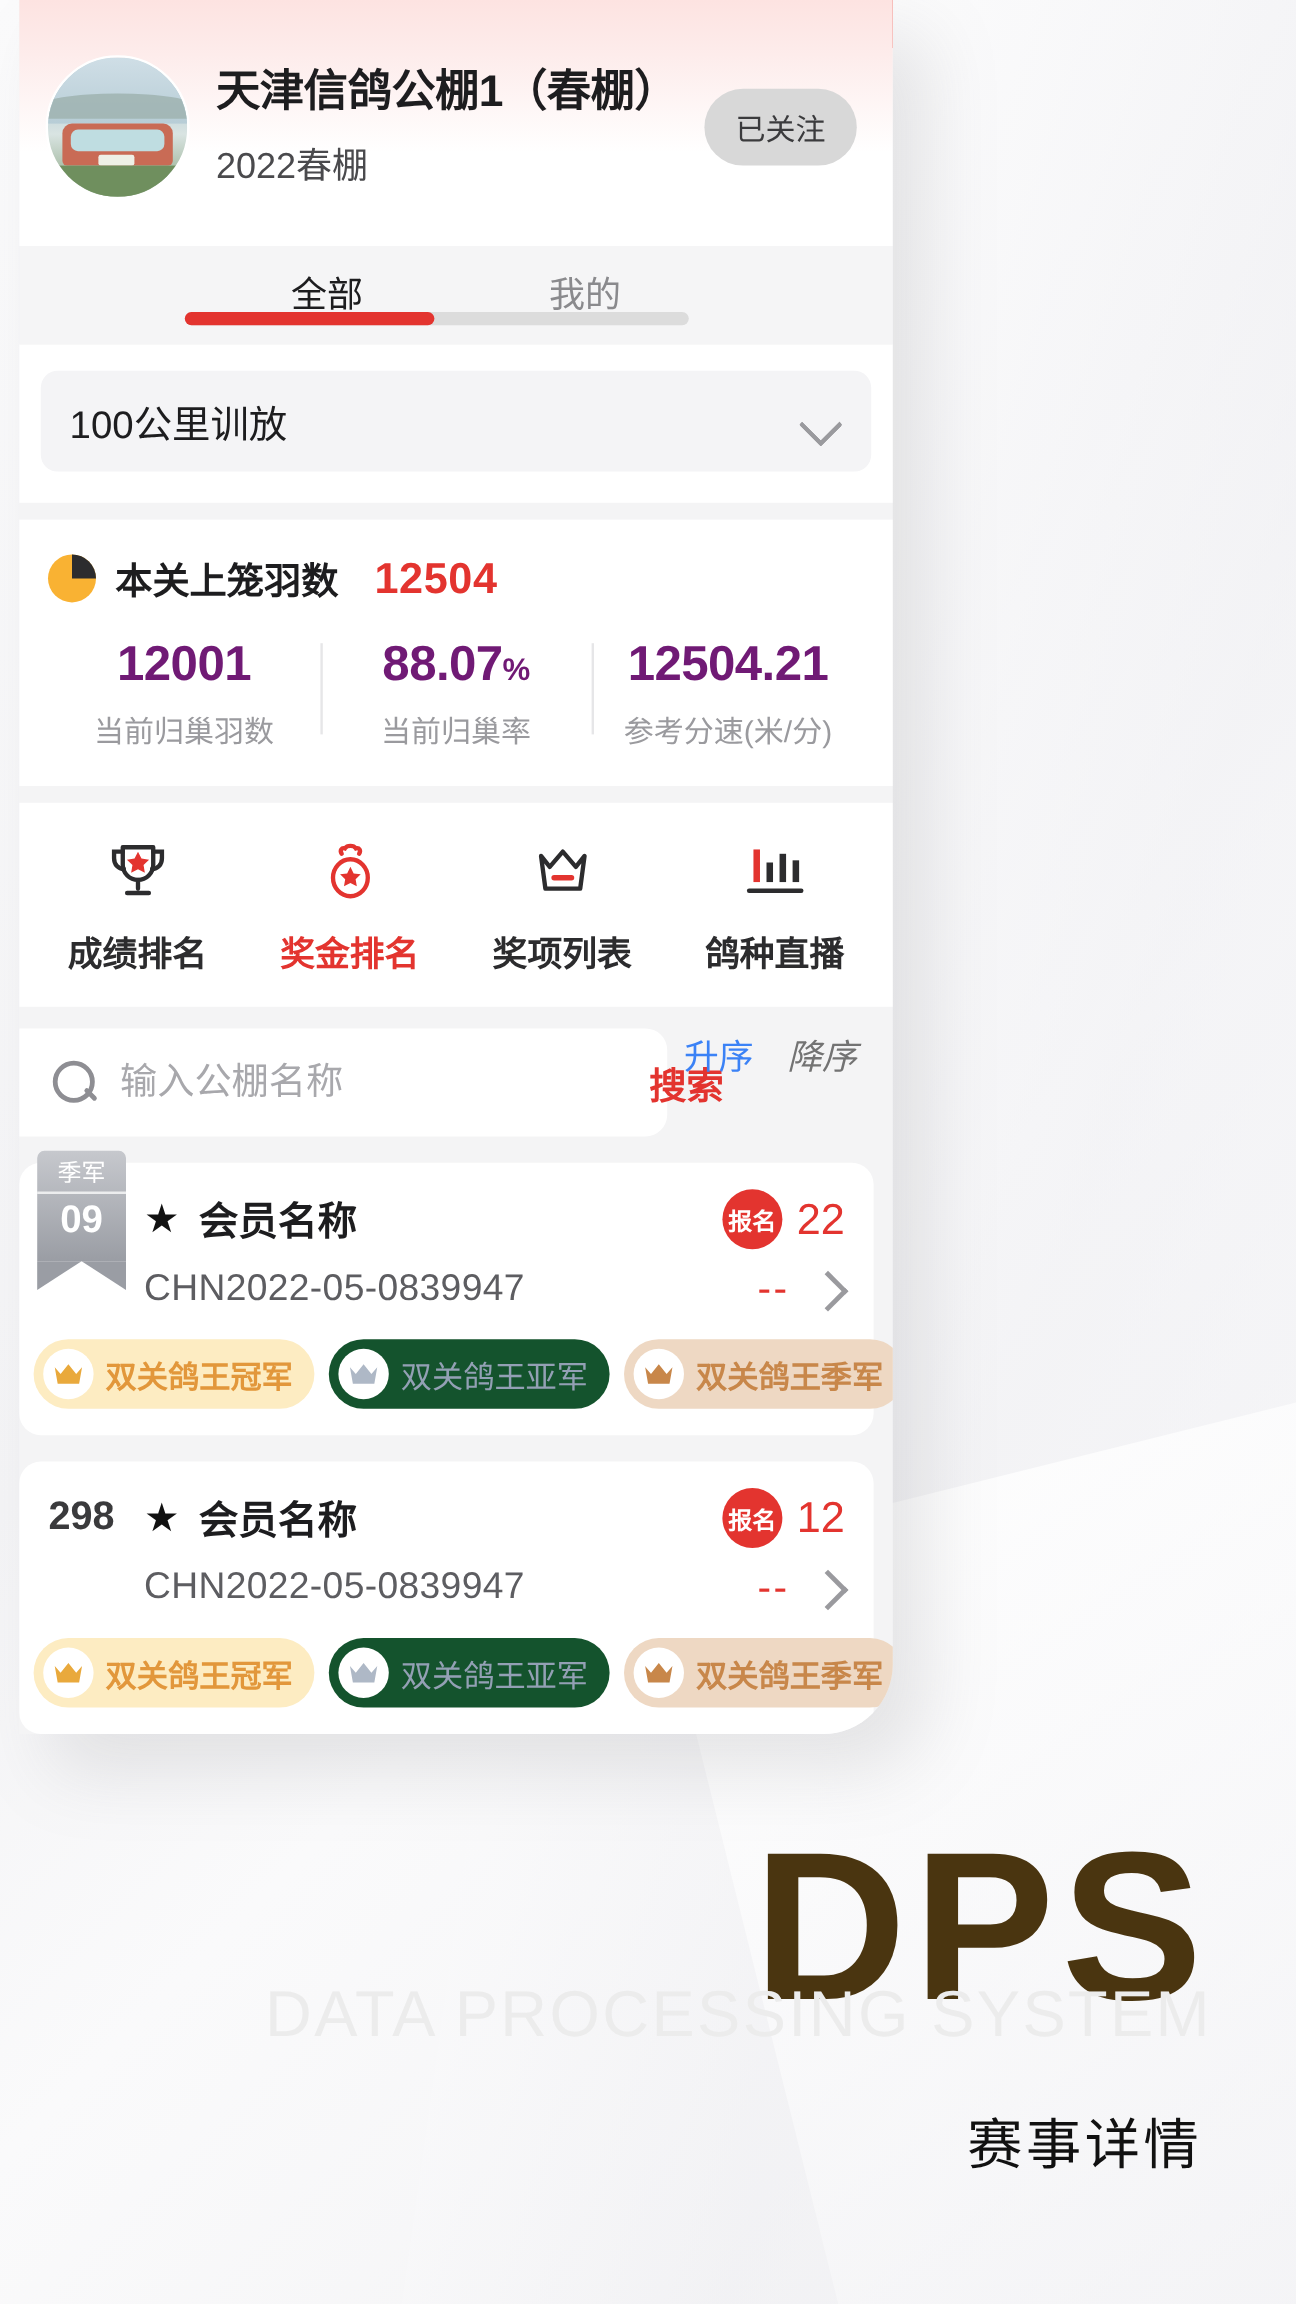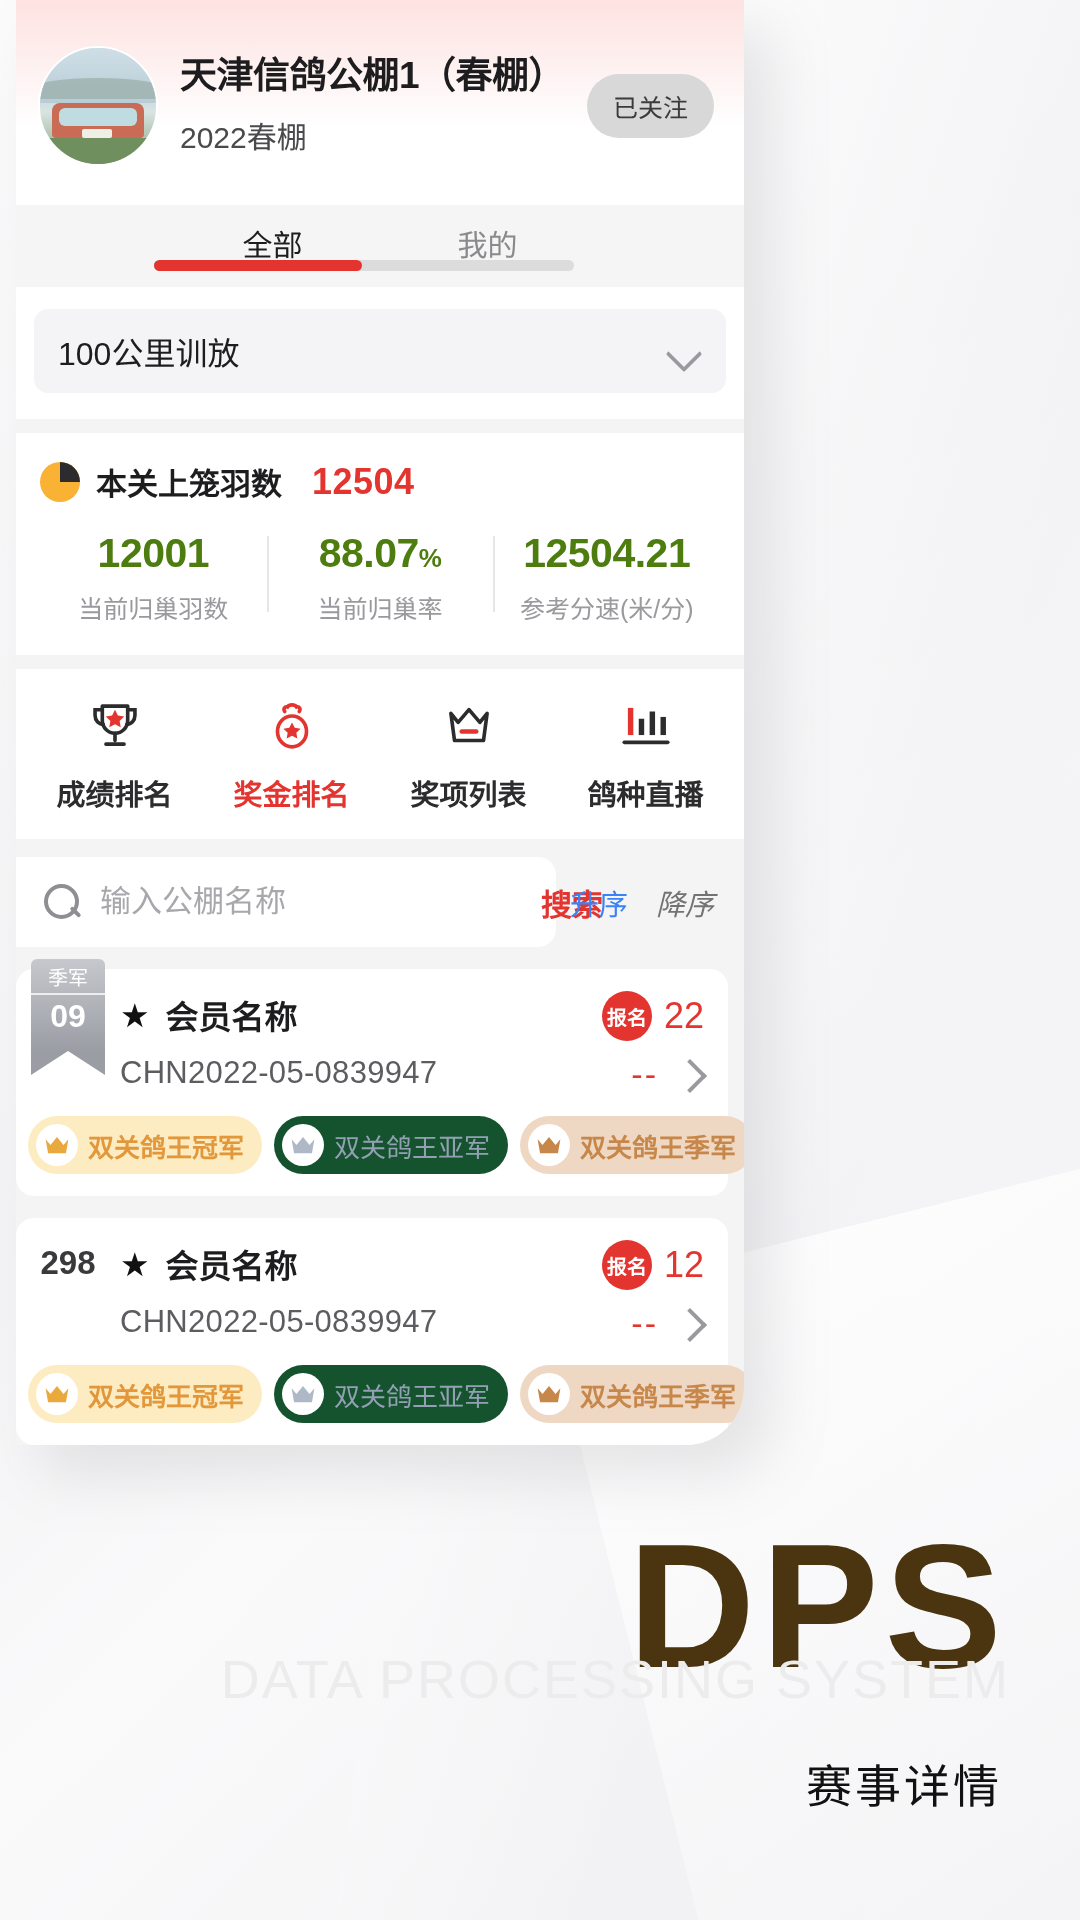--- a/index.html
+++ b/index.html
@@ -118,33 +118,33 @@
     background:#2c2c2e;border-radius:0 100% 0 0;
   }
   .stats-label{font-size:31px;font-weight:700;color:#1d1d1f;}
   .stats-value{font-size:36px;font-weight:800;color:#e3342f;margin-left:14px;letter-spacing:.5px;}
 
   .stats-row{display:flex;margin-top:26px;}
   .stat{flex:1 1 0;text-align:center;position:relative;}
   .stat + .stat::before{
     content:"";position:absolute;left:0;top:6px;width:2px;height:76px;background:#e6e6e8;
   }
-  .stat-num{font-size:41px;font-weight:800;color:#4d7c0f;letter-spacing:-.5px;}
+  .stat-num{font-size:41px;font-weight:800;color:#701a75;letter-spacing:-.5px;}
   .stat-num .pct{font-size:26px;font-weight:700;}
   .stat-cap{font-size:25px;color:#9a9a9e;margin-top:12px;}
 
   
   .navgrid{background:#fff;margin-top:14px;display:flex;padding:28px 10px 26px 10px;}
   .nav-item{flex:1 1 0;display:flex;flex-direction:column;align-items:center;gap:16px;}
   .nav-label{font-size:29px;font-weight:700;color:#2c2c2e;}
   .nav-item.active .nav-label{color:#e3342f;}
   .nav-ico{width:62px;height:58px;}
 
   
-  .searchrow{display:flex;align-items:center;margin-top:18px;padding-right:16px;}
+  .searchrow{display:flex;margin-top:18px;padding-right:16px;}
   .searchbox{
     background:#fff;border-radius:0 18px 18px 0;height:90px;flex:0 0 auto;width:540px;
     display:flex;align-items:center;padding:0 0 0 26px;
   }
   .mag{width:40px;height:40px;flex:0 0 auto;position:relative;}
   .mag::before{content:"";position:absolute;left:2px;top:2px;width:27px;height:27px;border:4px solid #8e8e93;border-radius:50%;}
   .mag::after{content:"";position:absolute;left:27px;top:28px;width:13px;height:4px;background:#8e8e93;border-radius:3px;transform:rotate(45deg);}
   .search-input{
     flex:1 1 auto;border:none;outline:none;font-size:31px;color:#2c2c2e;
     background:transparent;padding-left:18px;font-family:inherit;

